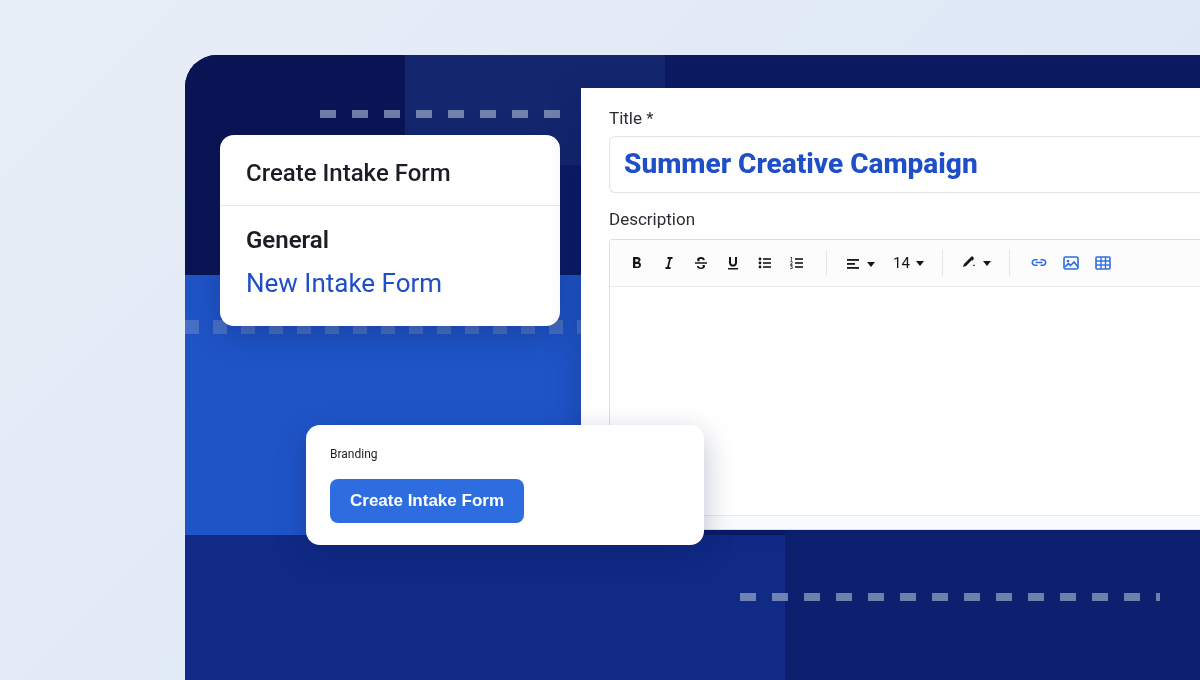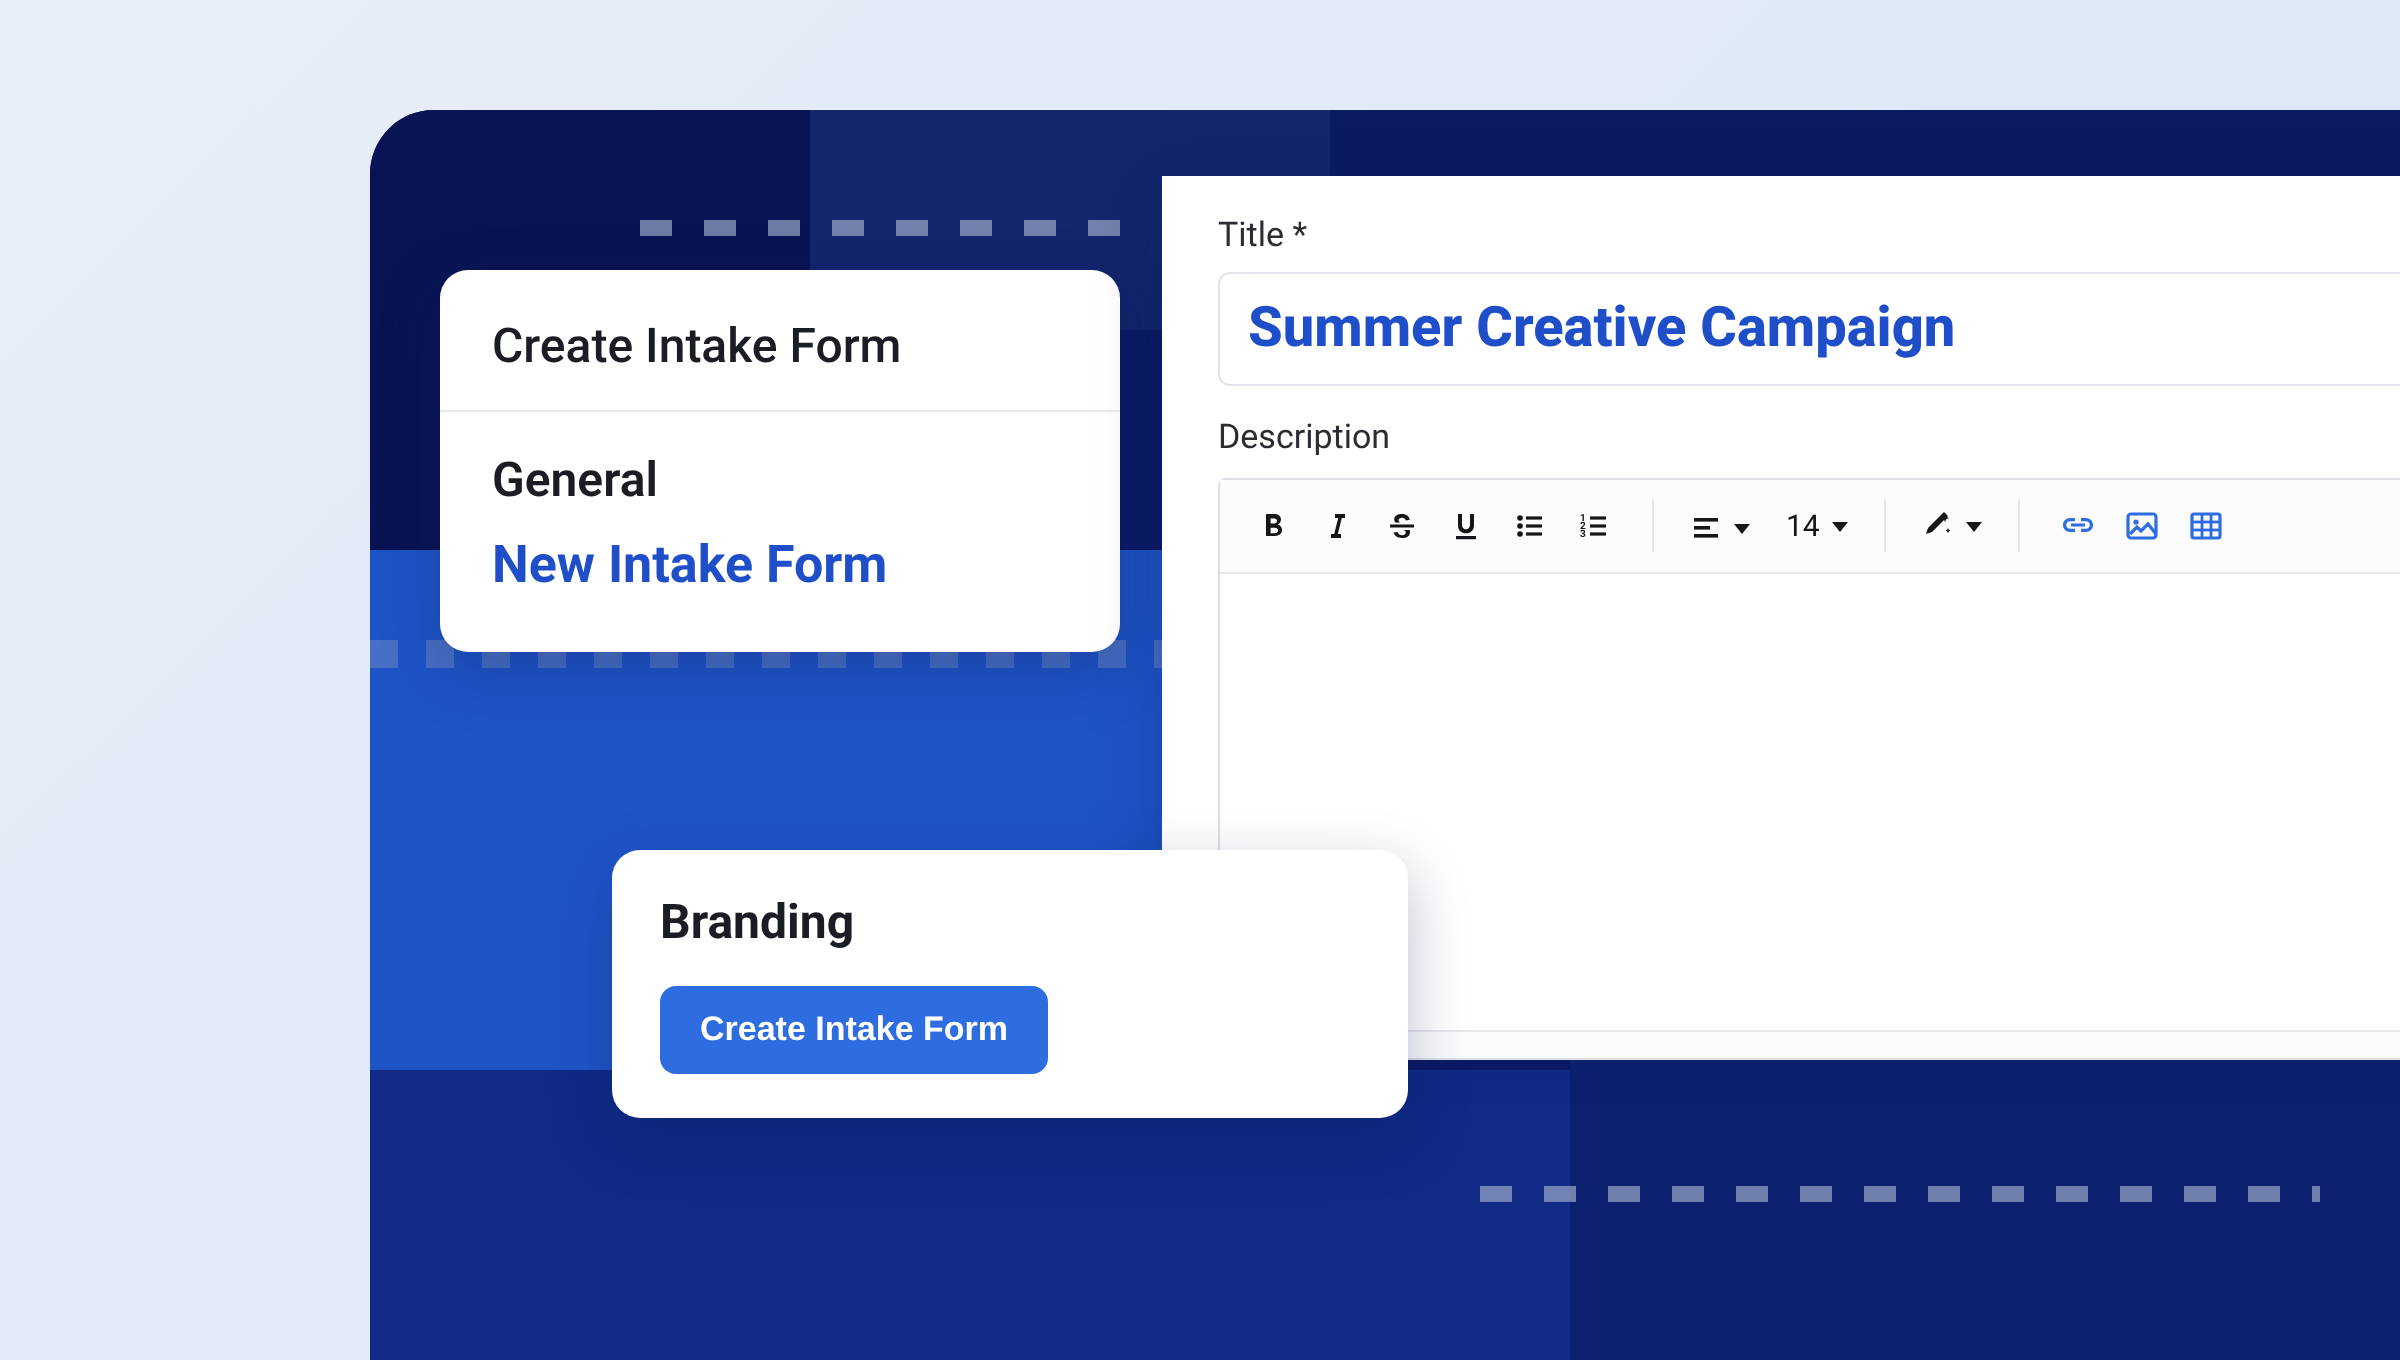--- a/index.html
+++ b/index.html
@@ -74,38 +74,38 @@
     color: #1a1d23;
     margin-bottom: 14px;
   }
   .card-create .field-label {
     font-size: 16px;
     color: #2a2d33;
     margin-bottom: 10px;
   }
   .card-create .name-value {
     font-size: 26px;
-    font-weight: 700;
+    font-weight: 400;
     color: #1f4fc8;
   }
 
   
   .card-branding {
     position: absolute;
     left: 306px;
     top: 425px;
     width: 398px;
     background: #fff;
     border-radius: 14px;
     box-shadow: 0 10px 30px rgba(12,30,80,.28);
     padding: 22px 24px 22px;
   }
   .card-branding .b-title {
-    font-size: 24px;
-    font-weight: 700;
+    font-size: 12px;
+    font-weight: 400;
     color: #1a1d23;
     margin-bottom: 18px;
   }
   .radio-row {
     display: flex;
     align-items: center;
     gap: 10px;
     margin-bottom: 20px;
   }
   .radio-outer {

